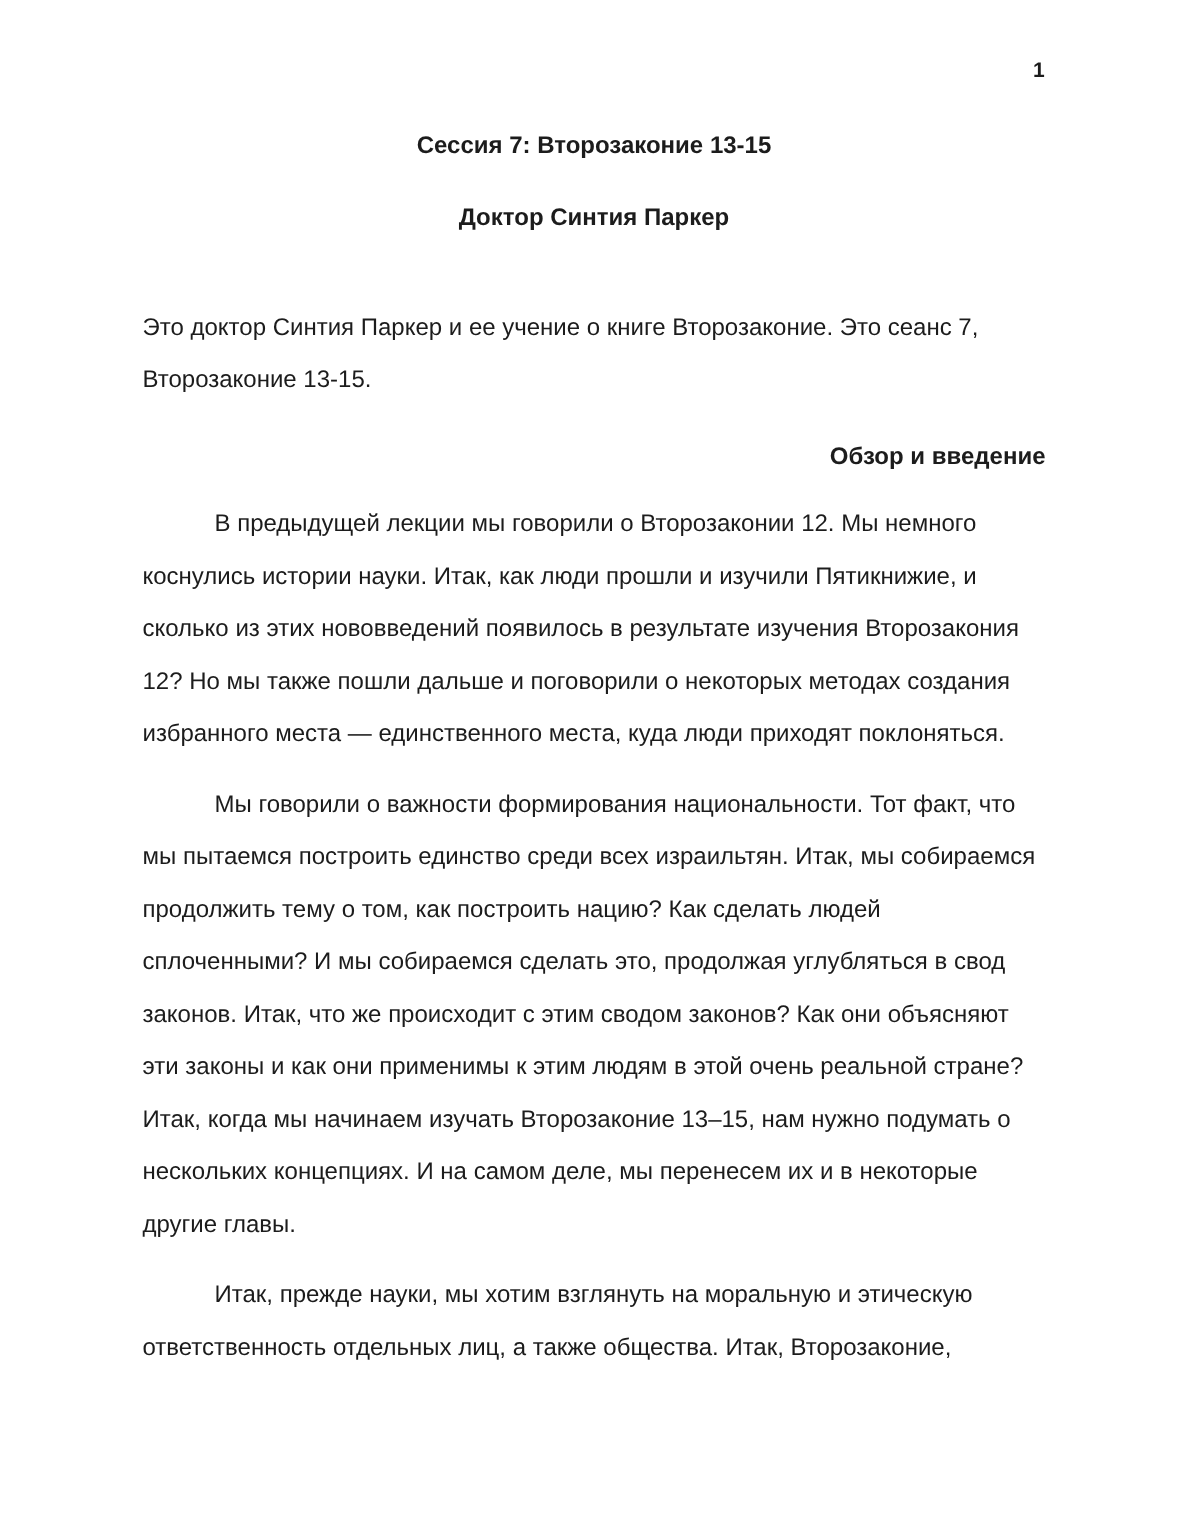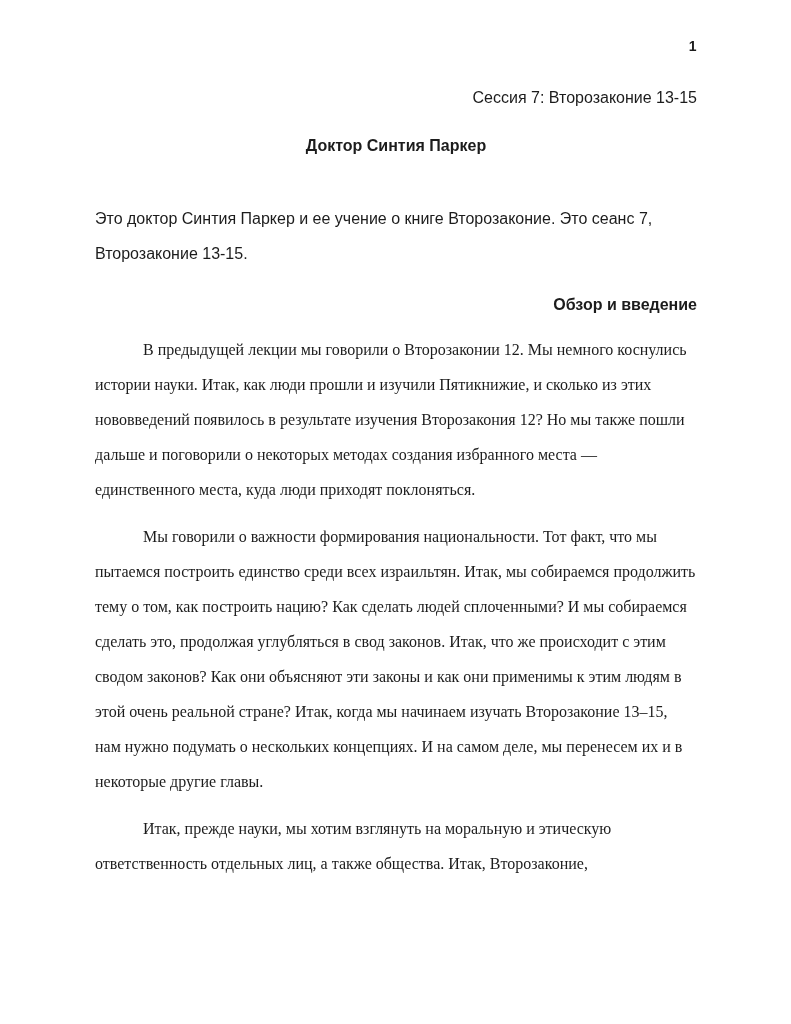--- a/index.html
+++ b/index.html
@@ -21,42 +21,41 @@
     padding: 38px 94px 0 95px;
   }
   .page-number {
     text-align: right;
     font-size: 14px;
     font-weight: bold;
     margin: 0 0 26px 0;
     letter-spacing: 0.5px;
   }
   .doc-title {
-    text-align: right;
+    text-align: center;
     font-size: 16px;
-    font-weight: normal;
+    font-weight: bold;
     margin: 0 0 13px 0;
     line-height: 35px;
   }
   .doc-author {
     text-align: center;
     font-size: 16px;
     font-weight: bold;
     margin: 0 0 38px 0;
     line-height: 35px;
   }
   p.body-text {
     font-size: 16px;
     line-height: 35px;
     margin: 0 0 12px 0;
     text-align: left;
   }
   p.indent {
     text-indent: 48px;
-    font-family: Liberation Serif, serif;
   }
   h2.section-heading {
     font-size: 16px;
     line-height: 35px;
     font-weight: bold;
     margin: 16px 0 10px 0;
     text-align: right;
   }
 </style>
 </head>

